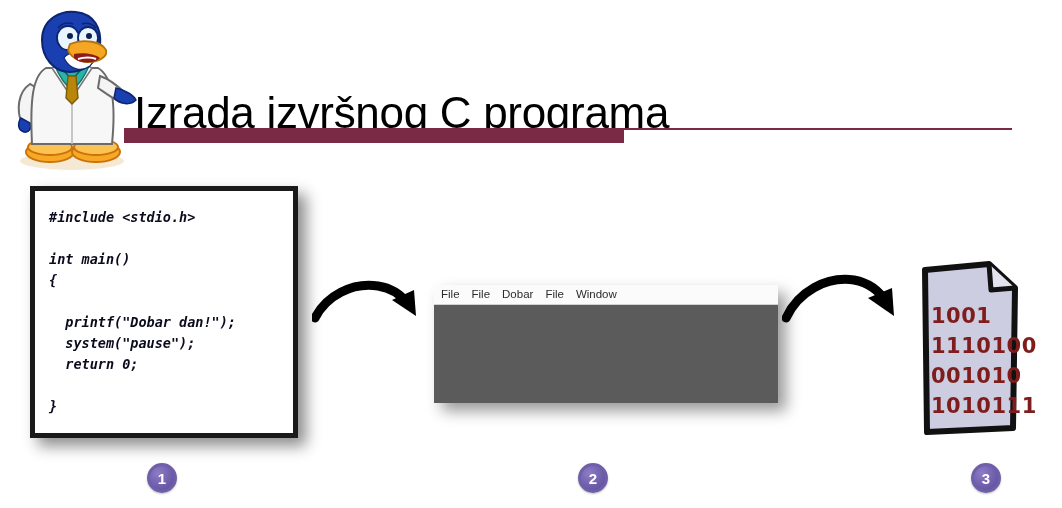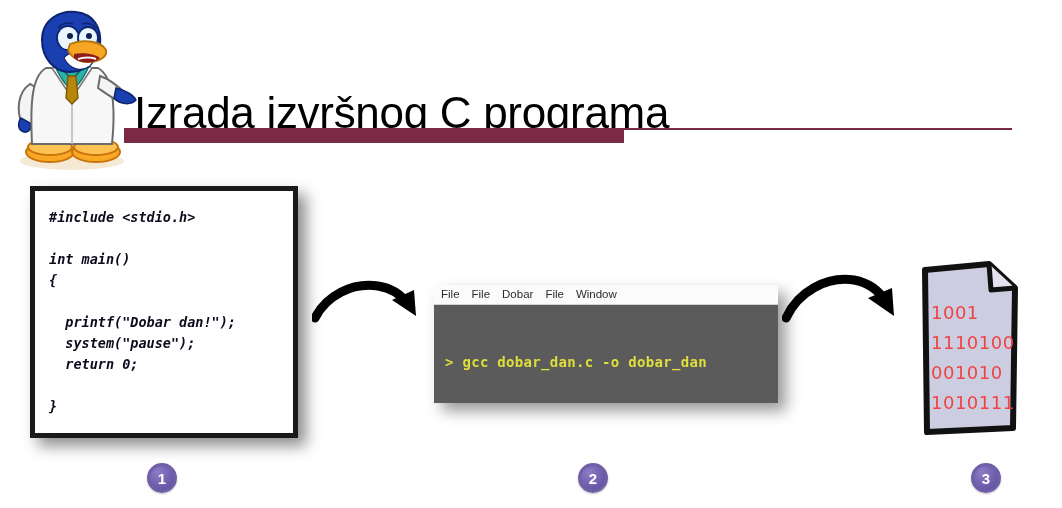--- a/index.html
+++ b/index.html
@@ -131,24 +131,24 @@
     top: 258px;
     width: 104px;
     height: 180px;
   }
   #binary-lines {
     position: absolute;
     left: 14px;
     top: 22px;
     width: 86px;
     font-family: "DejaVu Sans", sans-serif;
-    font-size: 18px;
-    font-weight: 400;
+    font-size: 21px;
+    font-weight: 700;
     line-height: 30px;
-    color: #ef4444;
+    color: #7f1d1d;
     white-space: pre;
     letter-spacing: 0.5px;
   }
 
   
   .arrow {
     position: absolute;
   }
   #arrow-1 { left: 312px; top: 270px; width: 116px; height: 58px; }
   #arrow-2 { left: 782px; top: 264px; width: 124px; height: 64px; }
@@ -251,23 +251,20 @@
   </svg>
 </div>
 
 <div id="editor-window">
   <div id="editor-menubar">
     <span class="menu-item">File</span>
     <span class="menu-item">File</span>
     <span class="menu-item">Dobar</span>
     <span class="menu-item">File</span>
     <span class="menu-item">Window</span>
-  </div>
-  <div id="editor-body">
-    <div id="terminal-command">&gt; gcc dobar_dan.c -o dobar_dan</div>
   </div>
 </div>
 
 <div class="arrow" id="arrow-2">
   <svg viewBox="0 0 124 64" width="124" height="64" xmlns="http://www.w3.org/2000/svg">
     <path d="M4 54 C16 28 44 12 72 16 C88 19 98 28 104 38" fill="none" stroke="#000000" stroke-width="9" stroke-linecap="round"></path>
     <path d="M112 52 L110 24 L86 34 Z" fill="#000000"></path>
   </svg>
 </div>
 

